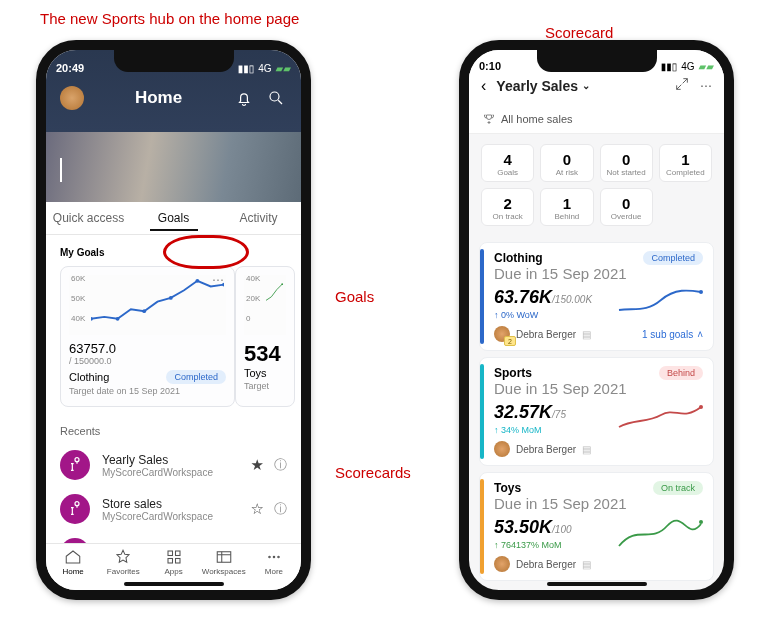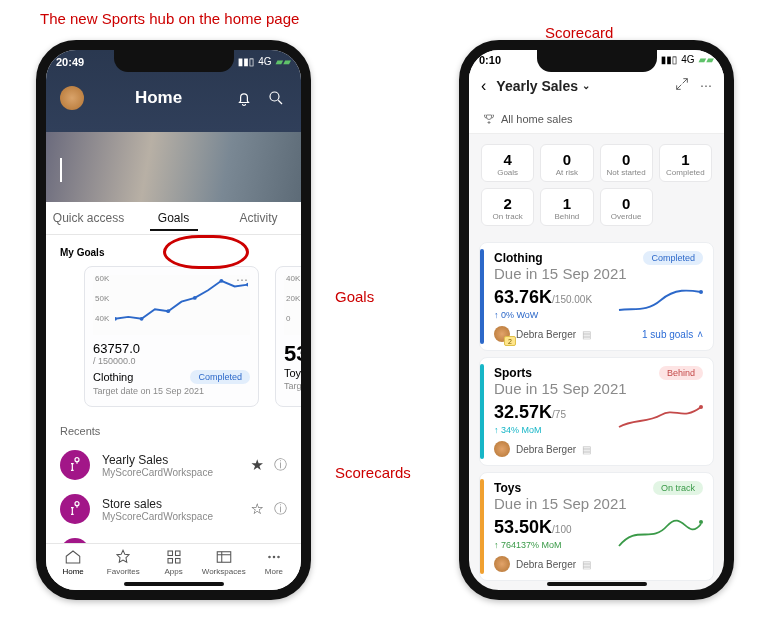--- a/index.html
+++ b/index.html
@@ -46,21 +46,21 @@
   
   .p1-header {
     background: linear-gradient(#2a3850,#303f5a);
     color: #fff;
     padding-top: 2px;
     height: 82px;
     position: relative;
   }
   .status-bar {
     display: flex;
-    align-items: flex-start;
+    align-items: flex-end;
     padding: 4px 10px 0;
     font-size: 11px;
     height: 22px;
     width: 100%;
   }
   .status-time { flex: none; width: 40px; font-weight: 600; }
   .status-spacer { flex: 1; }
   .status-right { display: flex; align-items: center; gap: 4px; font-size: 10px; }
   .p1-titlebar {
     display: flex;
@@ -91,21 +91,21 @@
   .circle-mark {
     position: absolute;
     border: 3px solid #c00;
     border-radius: 50% / 60%;
     width: 86px; height: 34px;
     left: 117px; top: 185px;
     pointer-events: none;
     z-index: 30;
   }
   .section-h { font-weight: 700; font-size: 10px; padding: 12px 14px 4px; }
-  .goal-cards { display: flex; gap: 16px; padding: 4px 14px; overflow: hidden; margin-left: 24px; }
+  .goal-cards { display: flex; gap: 0; padding: 4px 14px; overflow: hidden; }
   .goal-card {
     flex: none;
     width: 175px;
     border: 1px solid #e3e5ea;
     border-radius: 8px;
     padding: 8px 8px 10px;
     background: #fdfdfe;
   }
   .gc-chart {
     height: 60px;
@@ -158,21 +158,21 @@
   .sc-card {
     background:#fff; margin: 6px 10px; border-radius:8px; position:relative;
     padding: 8px 10px 8px 14px; border:1px solid #eceef1;
   }
   .sc-bar { position:absolute; left:0; top:6px; bottom:6px; width:4px; border-radius:2px; }
   .sc-top { display:flex; justify-content:space-between; align-items:flex-start; }
   .sc-name { font-size:12px; font-weight:600; }
   .sc-due { font-size:15px; color:#8a8a8a; }
   .sc-badge { font-size:9px; padding:2px 8px; border-radius:10px; }
   .sc-mid { display:flex; align-items:center; justify-content:space-between; margin-top:4px; }
-  .sc-val { font-size:18px; font-weight:700; }
+  .sc-val { font-size:18px; font-weight:700;font-style:italic; }
   .sc-val small { font-size:10px; font-weight:400; color:#888; }
   .sc-spark { width:86px; height:34px; }
   .sc-delta { font-size:9px; color:#5aa05a; margin-top:2px; }
   .sc-owner { display:flex; align-items:center; gap:6px; margin-top:6px; font-size:10px; color:#555; }
   .owner-avatar { width:16px; height:16px; border-radius:50%; background: radial-gradient(#e2a36a,#b37433); position:relative; }
   .owner-badge { position:absolute; right:-6px; bottom:-4px; width:12px; height:10px; background:#ffe58a; border-radius:2px; font-size:7px; text-align:center; line-height:10px; color:#7a5c00; border:1px solid #e0c04a;}
   .sc-subgoals { color:#2c6cd6; font-size:10px; display:flex; align-items:center; gap:4px; }
   
   .ic-white { stroke:#fff; fill:none; stroke-width:1.6; }
   .ic-grey { stroke:#555; fill:none; stroke-width:1.4; }

